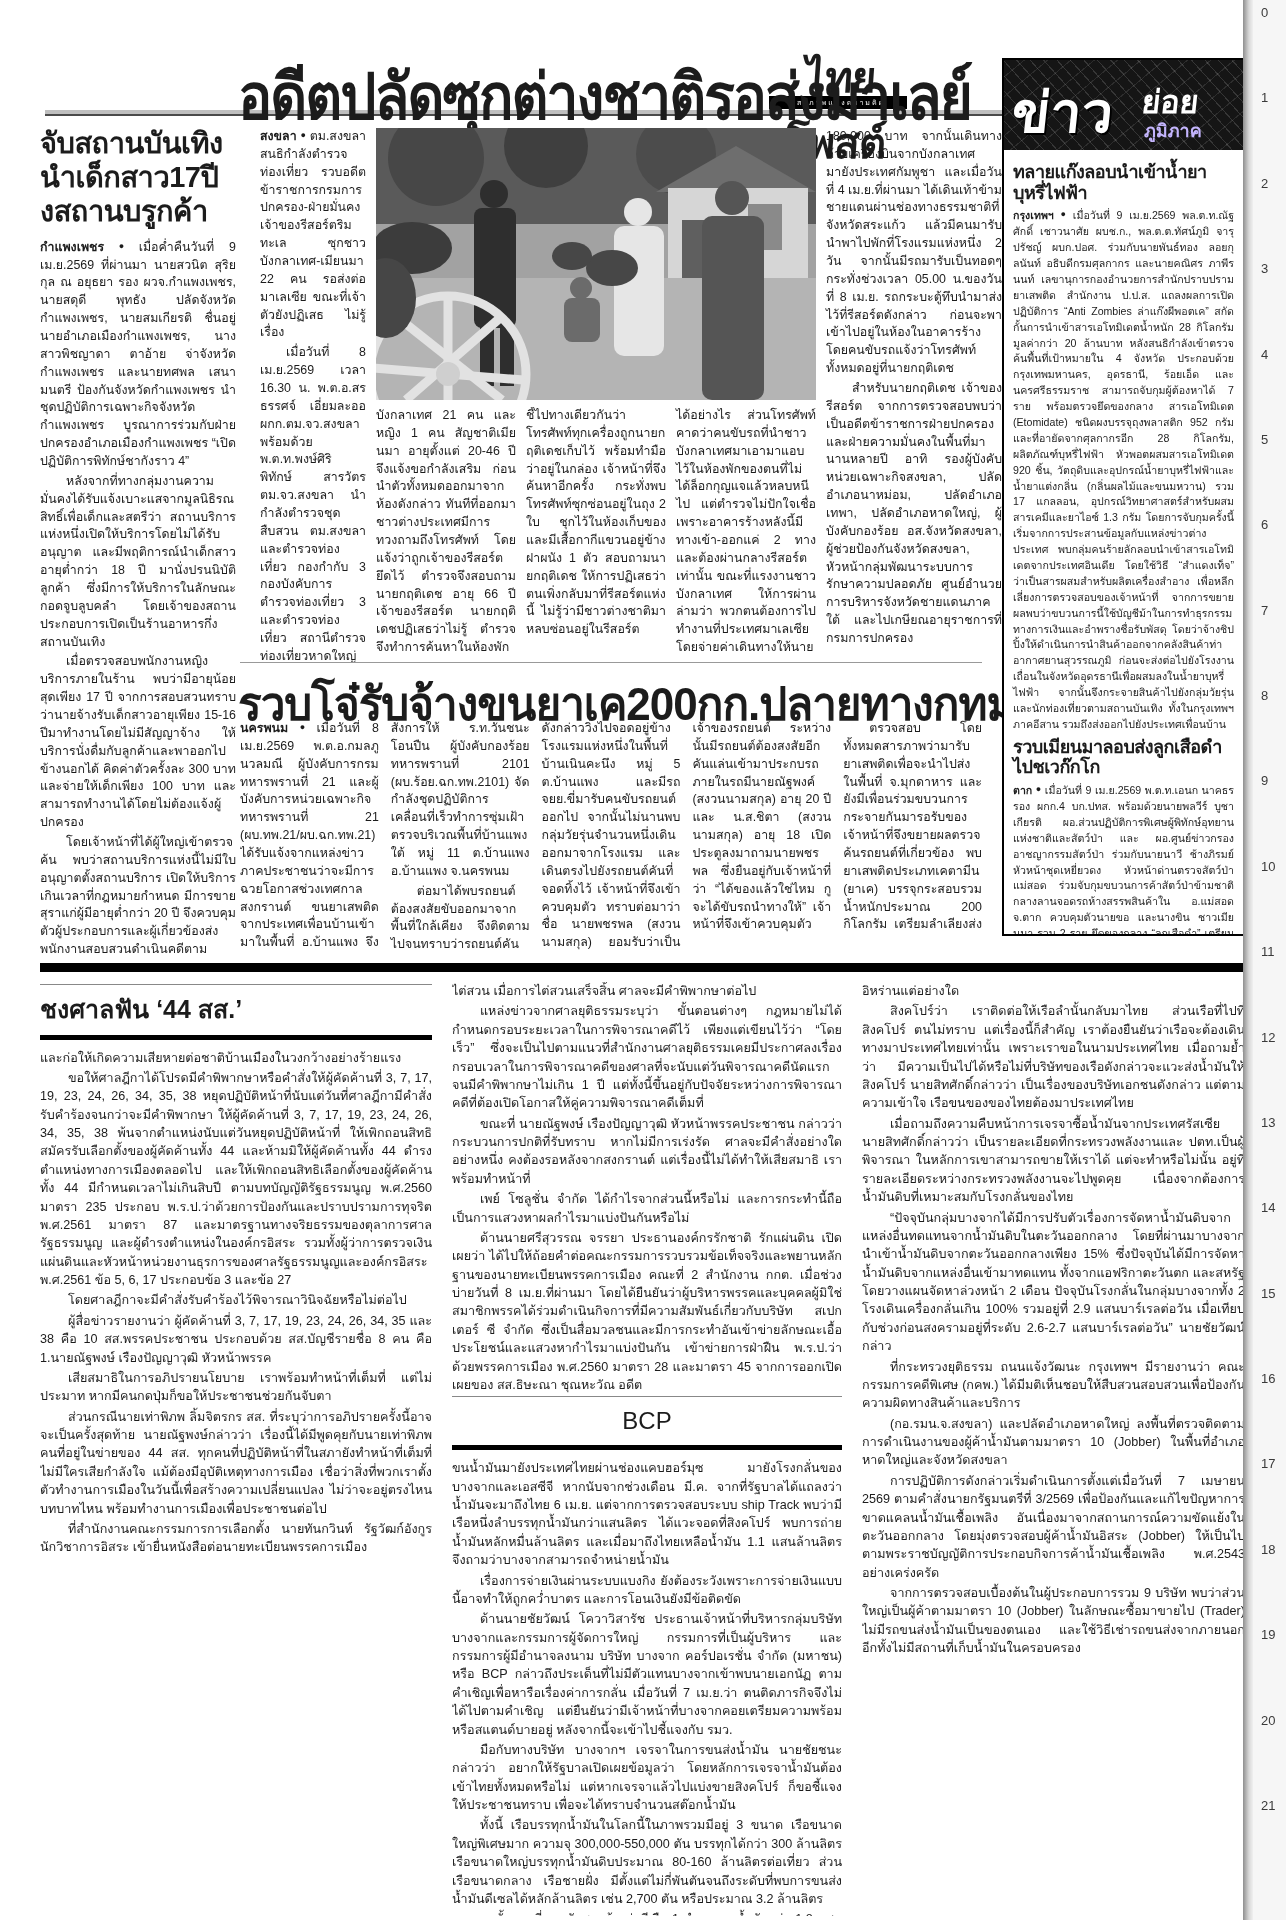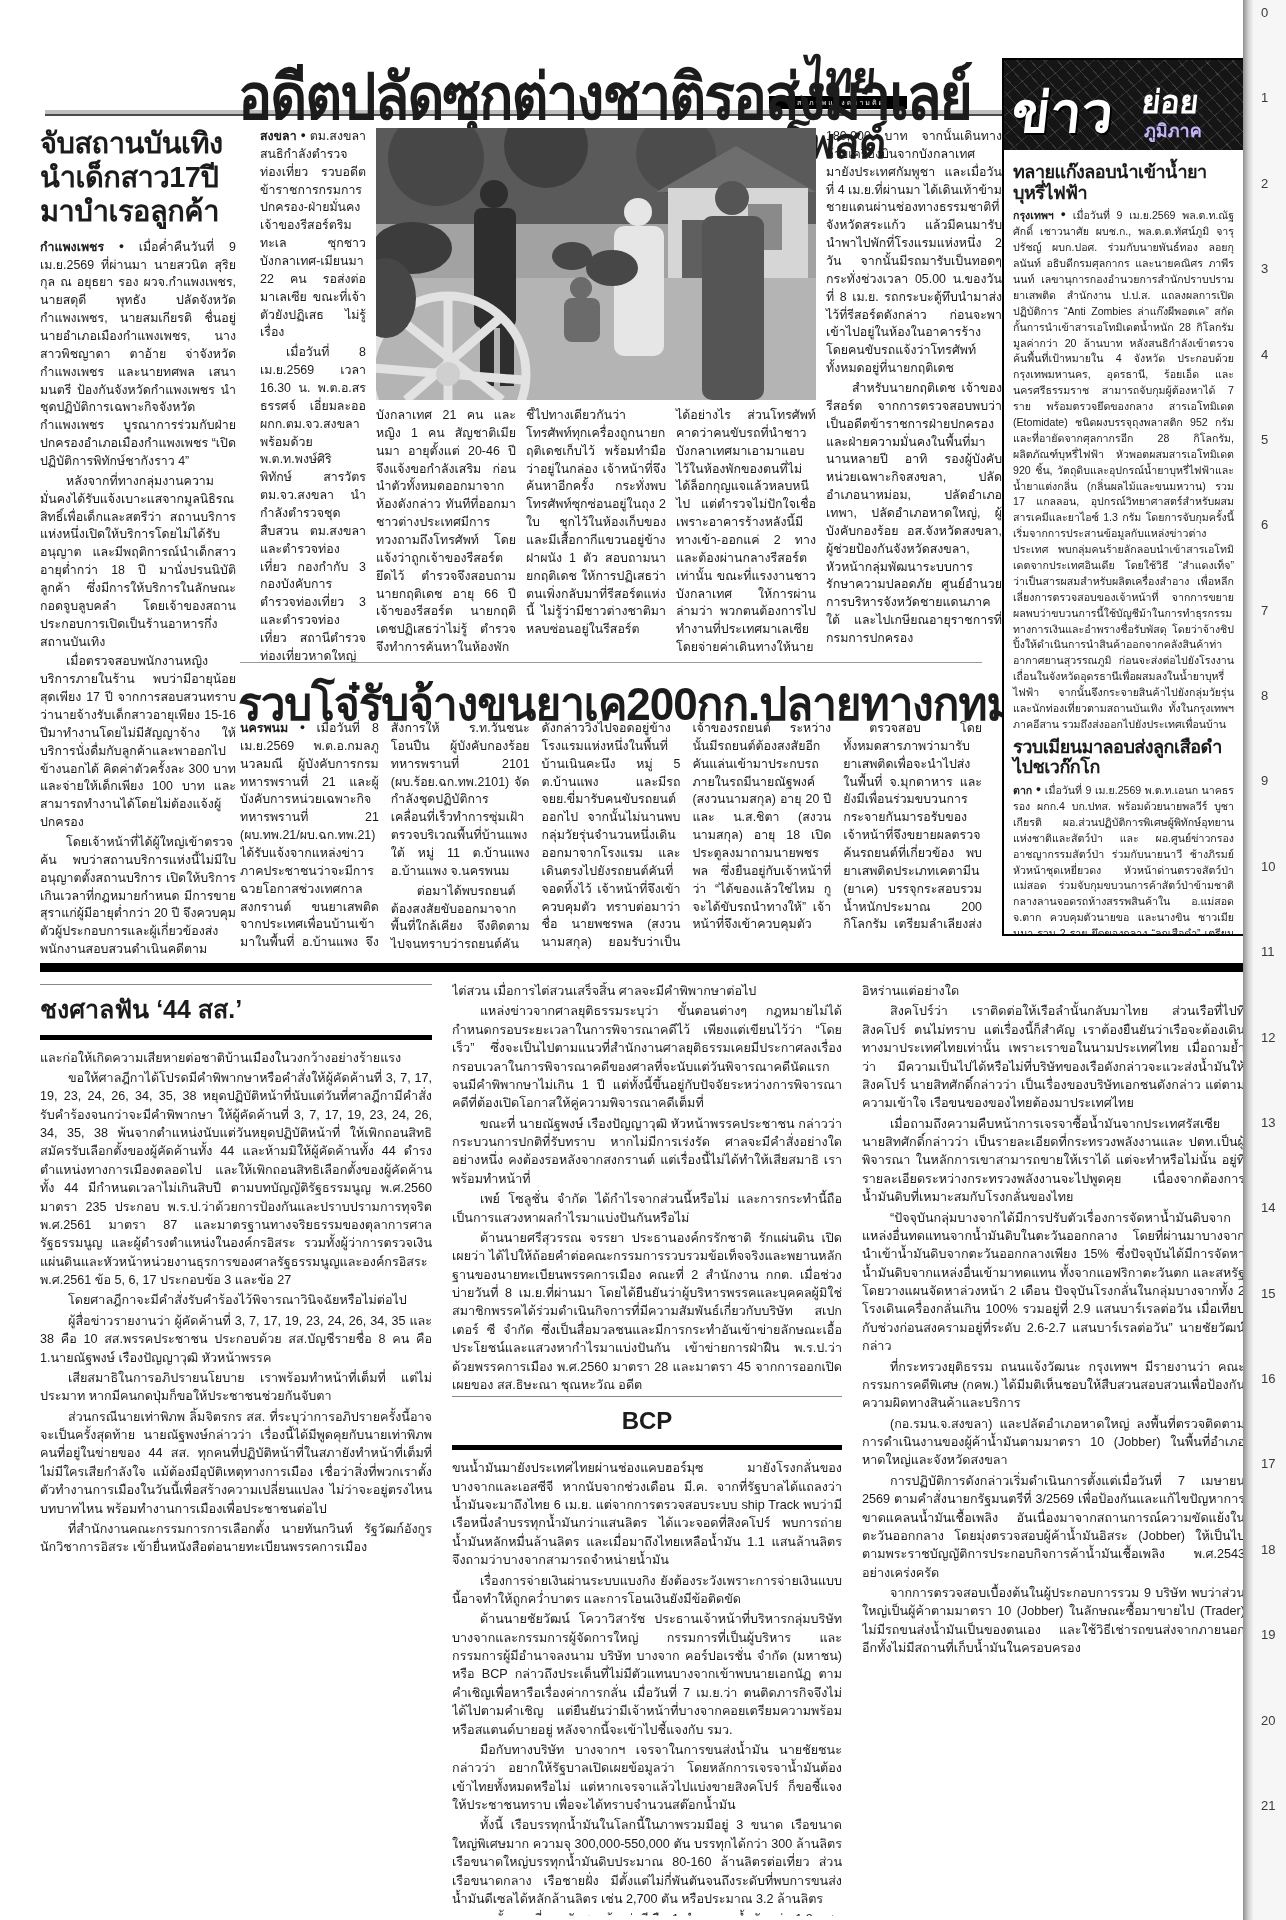--- a/index.html
+++ b/index.html
@@ -69,39 +69,39 @@
   
   .bcol-a{position:absolute;left:40px;top:982px;width:392px;height:934px;overflow:hidden;}
   .bcol-b{position:absolute;left:452px;top:982px;width:390px;height:934px;overflow:hidden;}
   .bcol-c{position:absolute;left:862px;top:982px;width:383px;height:934px;overflow:hidden;}
   .sub-rule-thin{height:1px;background:#888;margin:2px 0 6px 0;}
   .sub-head{font-size:25px;font-weight:900;letter-spacing:0;}
   .sub-rule-thick{height:5px;background:#000;margin:7px 0 9px 0;}
   .bottomtxt{font-size:12.6px;line-height:1.46;text-align:justify;}
   .bottomtxt p{margin:0 0 2px 0;text-indent:28px;}
   .bottomtxt p.noindent{text-indent:0;}
-  .bcp-head{text-align:center;font-size:24px;font-weight:700;margin-top:5px;}
+  .bcp-head{text-align:center;font-size:24px;font-weight:400;margin-top:5px;}
 </style>
 </head>
 <body>
 
 <div id="page">
 
   <div class="rule-gray"></div>
   <div class="rule-dark"></div>
   <div class="masthead">ไทยโพสต์</div>
   <div class="tagline">อิสรภาพแห่งความคิด</div>
   <div class="section-label">ภูมิภาค-ข่าวต่อหน้าหนึ่ง</div>
   <div class="page-num">15</div>
 
   <div class="side-story bodytxt">
     <div class="side-head">
       <div>จับสถานบันเทิง</div>
       <div>นำเด็กสาว17ปี</div>
-      <div>มาบำเรอลูกค้า</div>
+      <div>งสถานบรูกค้า</div>
     </div>
     <p class="lead"><span class="dateline">กำแพงเพชร</span><span class="bullet">●</span><span>เมื่อค่ำคืนวันที่ 9 เม.ย.2569 ที่ผ่านมา นายสวนิต สุริยกุล ณ อยุธยา รอง ผวจ.กำแพงเพชร, นายสดุดี พุทธัง ปลัดจังหวัดกำแพงเพชร, นายสมเกียรติ ชื่นอยู่ นายอำเภอเมืองกำแพงเพชร, นางสาวพิชญาดา ตาอ้าย จ่าจังหวัดกำแพงเพชร และนายทศพล เสนามนตรี ป้องกันจังหวัดกำแพงเพชร นำชุดปฏิบัติการเฉพาะกิจจังหวัดกำแพงเพชร บูรณาการร่วมกับฝ่ายปกครองอำเภอเมืองกำแพงเพชร “เปิดปฏิบัติการพิทักษ์ชากังราว 4”</span></p>
     <p>หลังจากที่ทางกลุ่มงานความมั่นคงได้รับแจ้งเบาะแสจากมูลนิธิรณสิทธิ์เพื่อเด็กและสตรีว่า สถานบริการแห่งหนึ่งเปิดให้บริการโดยไม่ได้รับอนุญาต และมีพฤติการณ์นำเด็กสาวอายุต่ำกว่า 18 ปี มานั่งปรนนิบัติลูกค้า ซึ่งมีการให้บริการในลักษณะกอดจูบลูบคลำ โดยเจ้าของสถานประกอบการเปิดเป็นร้านอาหารกึ่งสถานบันเทิง</p>
     <p>เมื่อตรวจสอบพนักงานหญิงบริการภายในร้าน พบว่ามีอายุน้อยสุดเพียง 17 ปี จากการสอบสวนทราบว่านายจ้างรับเด็กสาวอายุเพียง 15-16 ปีมาทำงานโดยไม่มีสัญญาจ้าง ให้บริการนั่งดื่มกับลูกค้าและพาออกไปข้างนอกได้ คิดค่าตัวครั้งละ 300 บาท และจ่ายให้เด็กเพียง 100 บาท และสามารถทำงานได้โดยไม่ต้องแจ้งผู้ปกครอง</p>
     <p>โดยเจ้าหน้าที่ได้ผู้ใหญ่เข้าตรวจค้น พบว่าสถานบริการแห่งนี้ไม่มีใบอนุญาตตั้งสถานบริการ เปิดให้บริการเกินเวลาที่กฎหมายกำหนด มีการขายสุราแก่ผู้มีอายุต่ำกว่า 20 ปี จึงควบคุมตัวผู้ประกอบการและผู้เกี่ยวข้องส่งพนักงานสอบสวนดำเนินคดีตามกฎหมายต่อไป</p>
   </div>
 
   <div class="main-headline">อดีตปลัดซุกต่างชาติรอส่งมาเลย์</div>
   <div class="main-body">
     <div class="m-col1 bodytxt">

